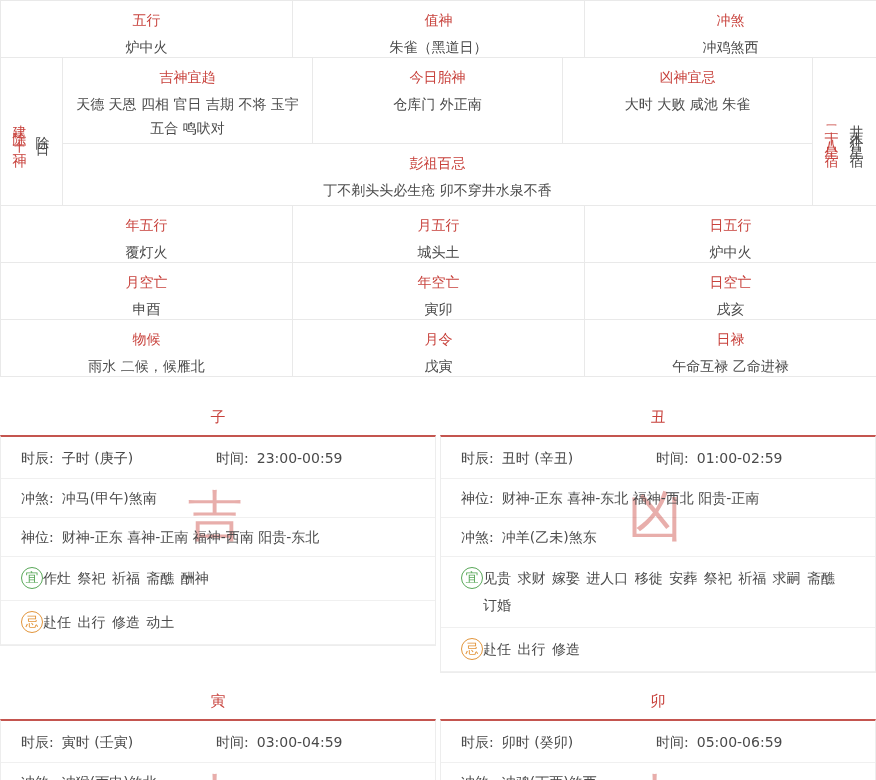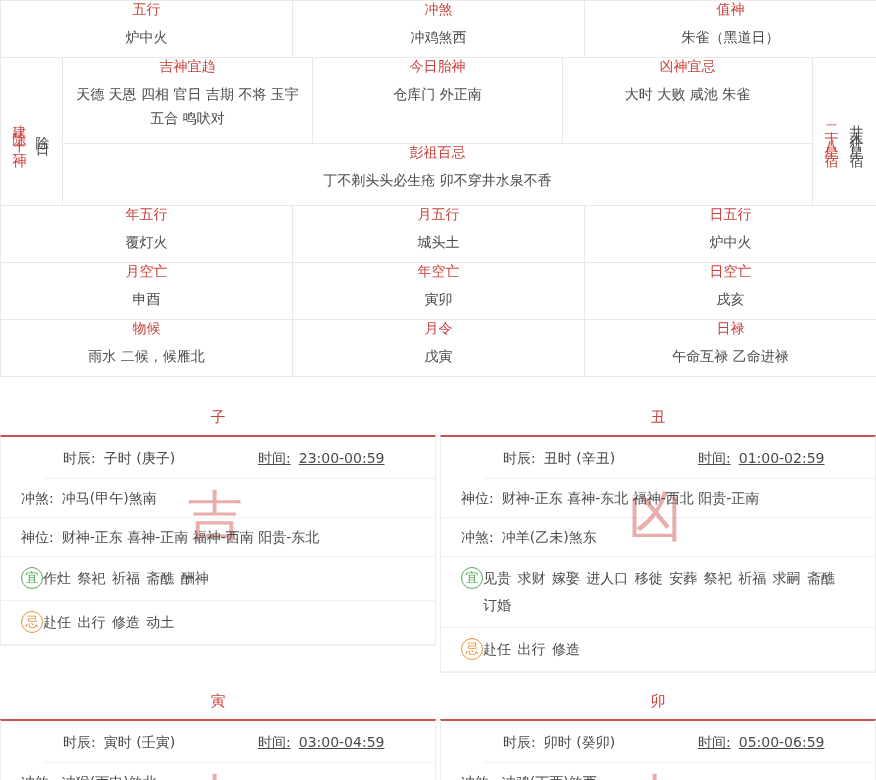--- a/index.html
+++ b/index.html
@@ -11,21 +11,21 @@
   *{box-sizing:border-box;margin:0;padding:0;}
   html,body{background:#fff;}
   body{
     width:876px;height:780px;overflow:hidden;position:relative;
     font-family:"DejaVu Sans",sans-serif;font-size:14px;color:var(--txt);
   }
   
   .toptable{width:876px;border-top:1px solid var(--line);border-left:1px solid var(--line);}
   .trow3{display:grid;grid-template-columns:292px 292px 292px;}
   .cell{border-right:1px solid var(--line);border-bottom:1px solid var(--line);text-align:center;}
-  .cell .hd{color:var(--red);line-height:18px;font-family:Liberation Mono, monospace;}
+  .cell .hd{color:var(--red);padding-top:10px;line-height:18px;}
   .cell .vl{margin-top:6px;line-height:24px;padding:0 8px;}
   .r1{height:57px;}
   .mid{display:grid;grid-template-columns:62px 250px 250px 250px 64px;grid-template-rows:86px 62px;}
   .sideL{grid-column:1;grid-row:1/3;display:flex;align-items:center;justify-content:center;gap:7px;}
   .sideR{grid-column:5;grid-row:1/3;display:flex;align-items:center;justify-content:center;gap:9px;}
   .c21{grid-column:2;grid-row:1;}
   .c22{grid-column:3;grid-row:1;}
   .c23{grid-column:4;grid-row:1;}
   .pengzu{grid-column:2/5;grid-row:2;}
   .vtxt{writing-mode:vertical-lr;text-orientation:upright;letter-spacing:7px;line-height:16px;}
@@ -35,23 +35,23 @@
   .cards{display:flex;flex-wrap:wrap;column-gap:4px;row-gap:10px;margin-top:22px;align-items:flex-start;}
   .card{width:436px;}
   .card-title{color:var(--red);text-align:center;font-size:15px;padding:9px 0 8px;}
   .card-body{position:relative;border:1px solid #ededed;border-top:2px solid #c4554f;background:#fff;}
   .mark{
     position:absolute;top:52px;left:50%;transform:translateX(-55%);
     font-size:55px;line-height:1;color:rgba(200,62,56,0.42);z-index:1;pointer-events:none;
   }
   .crow{position:relative;padding:8px 20px;border-bottom:1px solid var(--soft);line-height:22px;color:var(--txt);}
   .crow > span, .crow > div{position:relative;z-index:2;}
-  .crow.split{display:flex;padding-top:10px;padding-bottom:9px;margin-left:42px;}
+  .crow.split{display:flex;padding-top:10px;padding-bottom:9px;}
   .part1{width:195px;display:flex;flex:none;}
-  .part2{display:flex;text-decoration:underline;}
+  .part2{display:flex;}
   .lbl{margin-right:8px;flex:none;}
   .crow.acts{display:flex;align-items:flex-start;padding:8px 20px;}
   .badge{
     width:22px;height:22px;border-radius:50%;border:1px solid;flex:none;
     display:flex;align-items:center;justify-content:center;font-size:13px;margin-top:2px;
     position:relative;z-index:2;
   }
   .badge.yi{border-color:#58a758;color:#58a758;}
   .badge.ji{border-color:#e2953b;color:#e2953b;}
   .acts .txt{line-height:27px;word-spacing:2px;}
@@ -60,26 +60,26 @@
 <body>
 
 <div class="toptable">
 
   <div class="trow3">
     <div class="cell r1">
       <div class="hd">五行</div>
       <div class="vl">炉中火</div>
     </div>
     <div class="cell r1">
+      <div class="hd">值神</div>
+      <div class="vl">朱雀（黑道日）</div>
+    </div>
+    <div class="cell r1">
       <div class="hd">冲煞</div>
       <div class="vl">冲鸡煞西</div>
-    </div>
-    <div class="cell r1">
-      <div class="hd">值神</div>
-      <div class="vl">朱雀（黑道日）</div>
     </div>
   </div>
 
   <div class="mid">
     <div class="cell sideL">
       <span class="vtxt red">建除十二神</span>
       <span class="vtxt dark">除日</span>
     </div>
     <div class="cell c21">
       <div class="hd">吉神宜趋</div>

